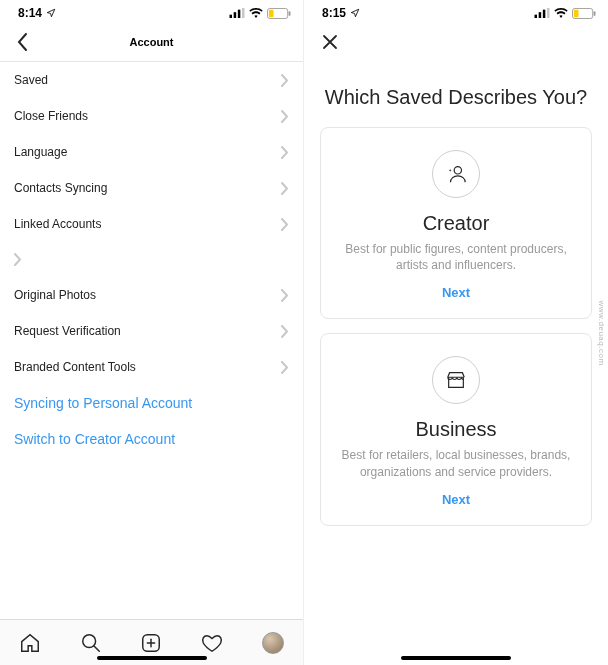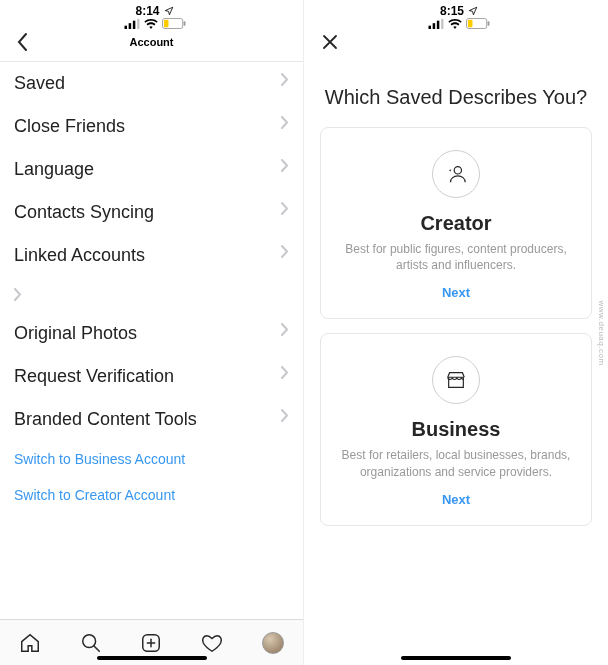--- a/index.html
+++ b/index.html
@@ -11,44 +11,44 @@
     position: relative;
     overflow: hidden;
   }
   .container { display: flex; width: 608px; height: 665px; }
   .pane { width: 304px; height: 665px; position: relative; background: #fff; display: flex; flex-direction: column; }
   .pane-left { border-right: 1px solid #eee; }
   .status-bar {
     height: 22px;
     display: flex; align-items: center; justify-content: space-between;
     padding: 4px 12px 0 18px;
-    font-size: 12px; font-weight: 600; flex-direction: column;
+    font-size: 12px; font-weight: 600;
   }
   .status-left { display: flex; align-items: center; gap: 4px; }
   .status-right { display: flex; align-items: center; gap: 4px; }
   .nav-header {
     height: 40px;
     display: flex; align-items: center; justify-content: center;
     position: relative;
     border-bottom: 1px solid #e6e6e6;
   }
   .nav-back {
     position: absolute; left: 10px; top: 50%; transform: translateY(-50%);
     width: 24px; height: 24px; display: flex; align-items: center; justify-content: center;
   }
   .nav-close {
     position: absolute; left: 14px; top: 50%; transform: translateY(-50%);
     width: 24px; height: 24px; display: flex; align-items: center; justify-content: center;
   }
   .nav-title { font-size: 11px; font-weight: 600; }
   .list { flex: 1; overflow: hidden; }
   .row {
-    display: flex; justify-content: space-between;
+    display: flex; align-items: center; justify-content: space-between;
     padding: 11px 14px 11px 14px;
-    font-size: 18px;
+    font-size: 12px;
     color: #222;
   }
   .row-link { color: #3897f0; padding: 10px 14px; font-size: 14px; }
   .chev { color: #c7c7cc; }
   .tabbar {
     height: 46px;
     display: flex; align-items: center; justify-content: space-around;
     border-top: 1px solid #dbdbdb;
     background: #fafafa;
   }
@@ -69,21 +69,21 @@
   }
   .cards { padding: 0 16px; display: flex; flex-direction: column; gap: 14px; }
   .card {
     border: 1px solid #e6e6e6; border-radius: 8px;
     padding: 22px 16px 18px; text-align: center;
   }
   .circle-icon {
     width: 48px; height: 48px; border: 1px solid #cfcfcf; border-radius: 50%;
     margin: 0 auto 14px; display: flex; align-items: center; justify-content: center;
   }
-  .card-title { font-size: 20px; font-weight: 700; color: #262626; margin-bottom: 6px; }
+  .card-title { font-size: 20px; font-weight: 400; color: #262626; margin-bottom: 6px; }
   .card-desc { font-size: 12px; color: #999; line-height: 1.35; margin-bottom: 12px; padding: 0 4px; }
   .card-next { font-size: 13px; font-weight: 600; color: #3897f0; }
   .watermark {
     position: absolute; right: 2px; top: 50%; transform: translateY(-50%) rotate(0deg);
     writing-mode: vertical-rl; font-size: 8px; color: #bbb; letter-spacing: 0.5px;
   }
   svg { display:block; }
 </style>
 </head>
 <body>
@@ -199,21 +199,21 @@
       </div>
       <div class="row">
         <span>Branded Content Tools</span>
         <span class="chev">
             <svg width="8" height="13" viewBox="0 0 8 13">
               <path d="M1 1l5 5.5L1 12" fill="none" stroke="#c7c7cc" stroke-width="2" stroke-linecap="round"></path>
             </svg>
           </span>
       </div>
       <div class="row-link">
-        <span>Switch to Business Account</span>
+        <span>Syncing to Personal Account</span>
       </div>
       <div class="row-link">
         <span>Switch to Creator Account</span>
       </div>
     </div>
 
     <div class="tabbar">
       <div class="tab-icon">
         <svg width="22" height="22" viewBox="0 0 24 24">
             <path d="M3 10.5L12 3l9 7.5V21H14v-6h-4v6H3V10.5z" fill="none" stroke="#262626" stroke-width="1.6"></path>

